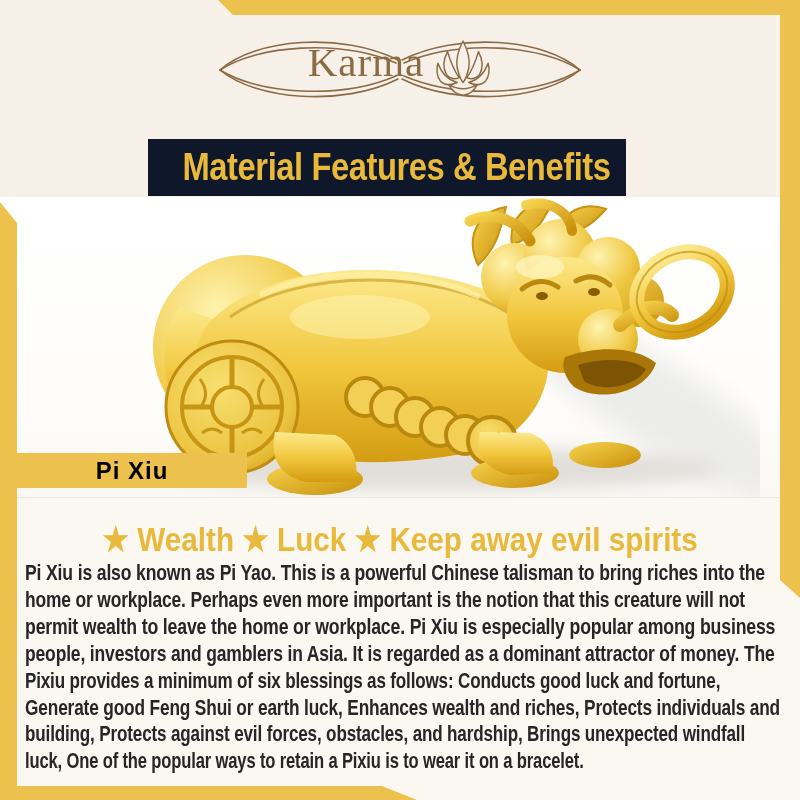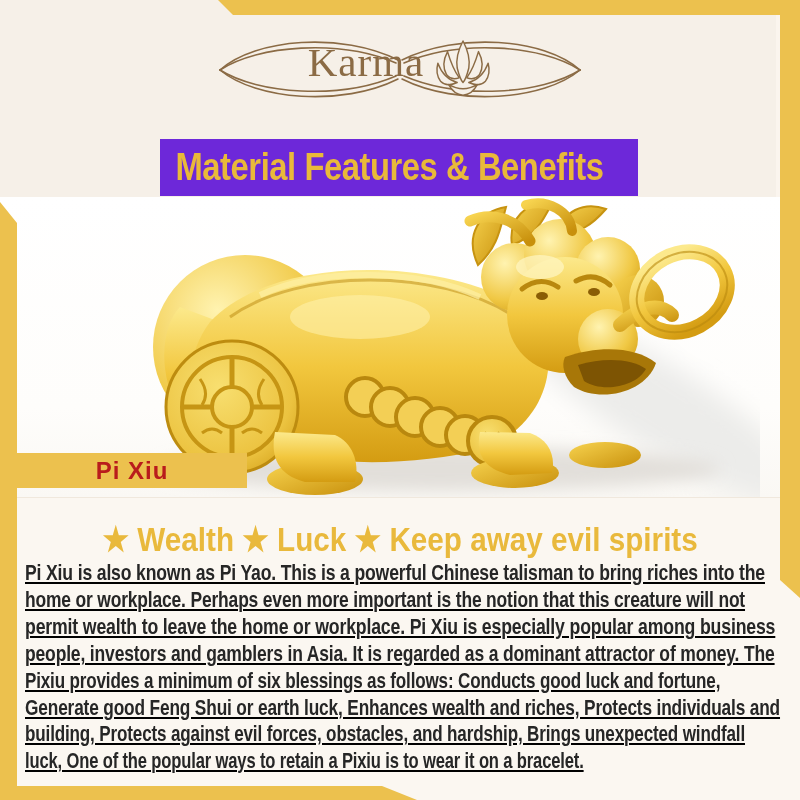--- a/index.html
+++ b/index.html
@@ -14,52 +14,52 @@
   .logo{position:absolute;left:212px;top:30px;width:376px;height:80px;}
   .logo svg.swoosh{position:absolute;left:0;top:0;width:376px;height:80px;}
   .logo-row{position:relative;display:flex;height:100%;align-items:center;justify-content:center;gap:10px;}
   .brand-word{
     font-family:"Liberation Serif", serif;font-size:41px;font-weight:400;
     color:#8b6b45;letter-spacing:1px;line-height:1;padding-bottom:16px;
   }
   .lotus{width:58px;height:62px;margin-top:-2px;}
   
   .banner{
-    position:absolute;left:160px;top:139px;width:478px;height:57px;background:#6d28d9;
-    display:flex;align-items:center;justify-content:flex-end;
+    position:absolute;left:148px;top:139px;width:478px;height:57px;background:#0f172a;
+    display:flex;align-items:center;justify-content:flex-start;
   }
   .banner-title{
     display:inline-block;white-space:nowrap;transform-origin:50% 50%;
     font-size:38px;font-weight:700;color:#e9b93a;letter-spacing:-0.5px;
   }
   
   .photo{
     position:absolute;left:0;top:197px;width:800px;height:300px;
     background:linear-gradient(180deg,#ffffff 0%,#fefdfb 70%,#faf8f4 100%);
     border-bottom:1px solid #f0e8dd;
   }
   .photo svg{position:absolute;left:60px;top:0;width:700px;height:300px;}
   
   .product-tab{
     position:absolute;left:17px;top:453px;width:230px;height:35px;background:#ecc14e;
     display:flex;align-items:center;justify-content:center;z-index:5;
   }
-  .product-label{color:#b91c1c;font-size:24px;font-weight:700;letter-spacing:1px;}
+  .product-label{color:#000000;font-size:24px;font-weight:700;letter-spacing:1px;}
   
   .lower{
     position:absolute;left:0;top:498px;width:800px;height:302px;background:#fbf7f1;
   }
   .benefits{
     margin-top:22px;text-align:center;
   }
   .benefits-line{
     display:inline-block;white-space:nowrap;transform-origin:50% 50%;
     font-size:34px;font-weight:700;color:#e9b93c;letter-spacing:0px;line-height:1.15;
   }
-  .desc{position:absolute;left:25px;top:62px;width:750px;text-decoration:underline;}
+  .desc{position:absolute;left:25px;top:62px;width:750px;}
   .desc-line{
     display:block;white-space:nowrap;transform-origin:0 50%;
     font-size:22px;font-weight:700;color:#262626;line-height:26.9px;letter-spacing:-0.2px;
   }
   
   .band{position:absolute;background:#ecc14e;z-index:6;}
   .band-top{left:218px;top:0;width:582px;height:15px;
     clip-path:polygon(0 0,100% 0,100% 100%,15px 100%);}
   .band-right{left:780px;top:0;width:20px;height:598px;
     clip-path:polygon(0 0,100% 0,100% 100%,0 calc(100% - 18px));}

